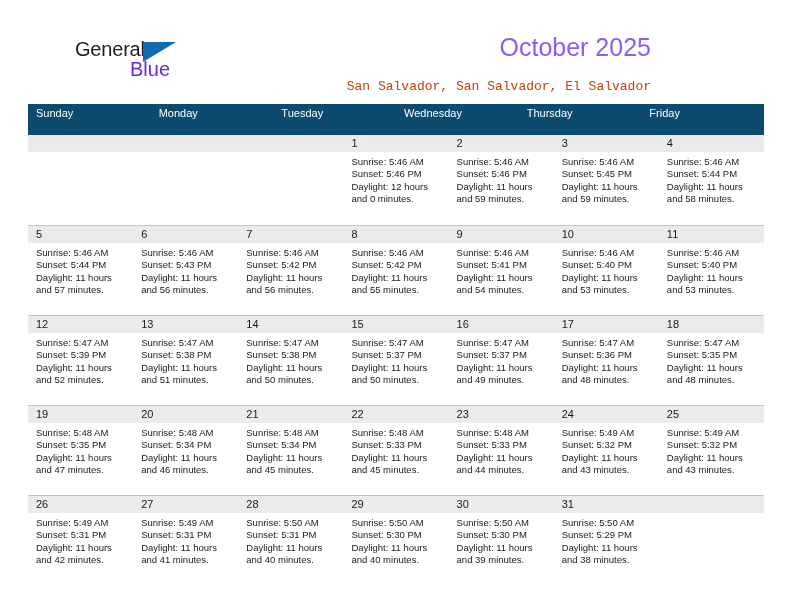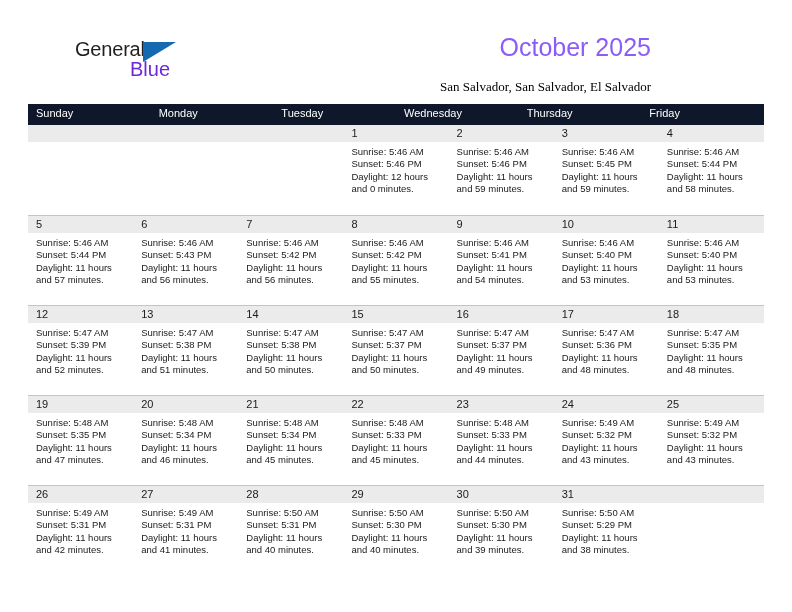--- a/index.html
+++ b/index.html
@@ -72,37 +72,37 @@
     color: #8b5cf6;
     text-align: right;
     white-space: nowrap;
     font-family: "Liberation Sans", sans-serif;
   }
   .subtitle {
     position: absolute;
     right: 36px;
     top: 79px;
     font-size: 13px;
-    color: #000000;
+    color: #c2410c;
     white-space: nowrap;
-    font-family: Liberation Serif, serif;
+    font-family: Liberation Mono, monospace;
   }
 
   
   .calendar {
     position: absolute;
     left: 28px;
     top: 104px;
     width: 736px;
   }
   .weekdays {
     display: flex;
     width: 100%;
-    background: #0f172a;
-    height: 21px;
+    background: #0c4a6e;
+    height: 31px;
   }
   .weekday {
     flex: 1 1 0;
     color: #ffffff;
     font-size: 11px;
     line-height: 19px;
     padding-left: 8px;
     box-sizing: border-box;
     white-space: nowrap;
   }

